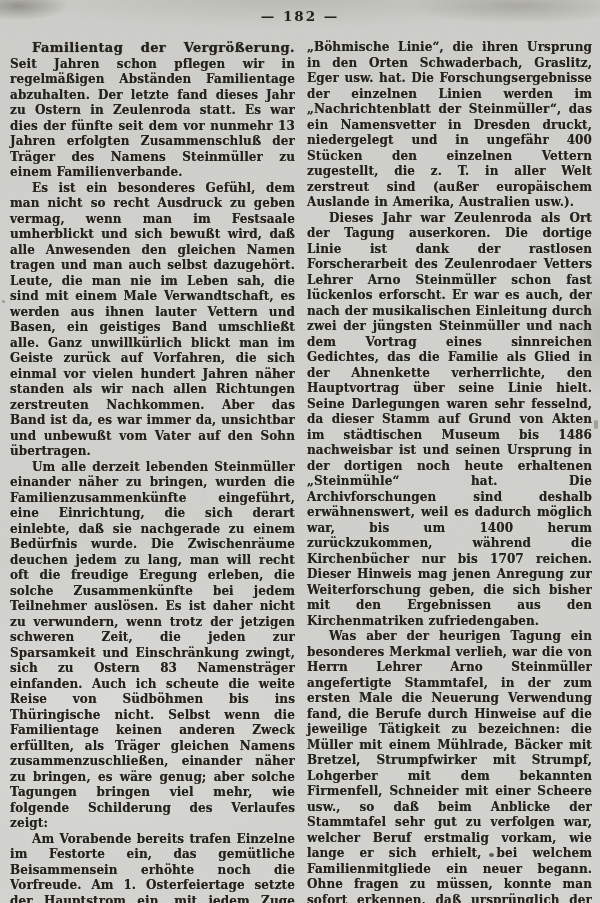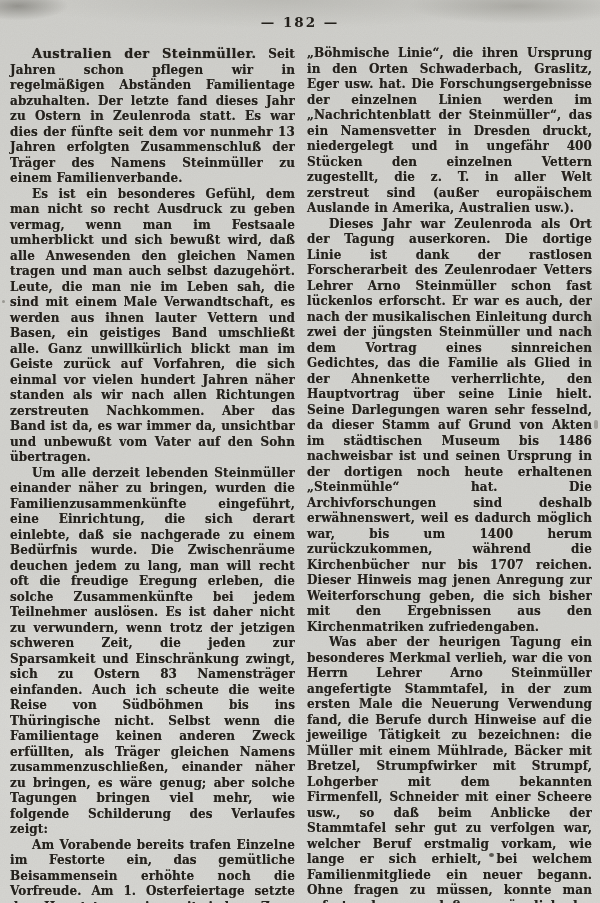--- a/index.html
+++ b/index.html
@@ -16,21 +16,21 @@
       radial-gradient(150px 24px at 520px 6px, rgba(110,108,100,.38), transparent 75%),
       radial-gradient(340px 36px at 280px 0px, rgba(120,118,110,.22), transparent 78%),
       radial-gradient(40px 90px at 599px 330px, rgba(110,108,100,.25), transparent 75%),
       radial-gradient(300px 200px at 120px 700px, rgba(255,255,253,.25), transparent 80%),
       linear-gradient(180deg,#cfcfcb 0%, #d4d4d0 30%, #d2d2ce 70%, #d6d6d2 100%);
   }
   .grain{position:absolute;left:0;top:0;z-index:0;pointer-events:none;opacity:.55;}
   .content{position:relative;z-index:1;}
   .page-number{
     text-align:center;
-    padding-top:14px;
+    padding-top:8px;
     font-size:13.5px;
     font-weight:bold;
     letter-spacing:2px;
     color:#23201b;
   }
   .columns{
     display:flex;
     gap:12px;
     padding:16px 8px 0 10px;
   }
@@ -77,21 +77,21 @@
   <div class="speck" id="speck-2"></div>
   <div class="speck" id="speck-3"></div>
 
   <div class="content">
 
     <div class="page-number">— 182 —</div>
 
     <div class="columns">
 
       <div class="col">
-        <p class="indent"><span class="lead">Australien der Steinmüller.</span><span> </span><span>Seit Jahren schon pflegen wir in regelmäßigen Abständen Familientage abzuhalten. Der letzte fand dieses Jahr zu Ostern in Zeulenroda statt. Es war dies der fünfte seit dem vor nunmehr 13 Jahren erfolgten Zusammenschluß der Träger des Namens Steinmüller zu einem Familienverbande.</span></p>
+        <p class="indent"><span class="lead">Familientag der Vergrößerung.</span><span> </span><span>Seit Jahren schon pflegen wir in regelmäßigen Abständen Familientage abzuhalten. Der letzte fand dieses Jahr zu Ostern in Zeulenroda statt. Es war dies der fünfte seit dem vor nunmehr 13 Jahren erfolgten Zusammenschluß der Träger des Namens Steinmüller zu einem Familienverbande.</span></p>
         <p class="indent">Es ist ein besonderes Gefühl, dem man nicht so recht Ausdruck zu geben vermag, wenn man im Festsaale umherblickt und sich bewußt wird, daß alle Anwesenden den gleichen Namen tragen und man auch selbst dazugehört. Leute, die man nie im Leben sah, die sind mit einem Male Verwandtschaft, es werden aus ihnen lauter Vettern und Basen, ein geistiges Band umschließt alle. Ganz unwillkürlich blickt man im Geiste zurück auf Vorfahren, die sich einmal vor vielen hundert Jahren näher standen als wir nach allen Richtungen zerstreuten Nachkommen. Aber das Band ist da, es war immer da, unsichtbar und unbewußt vom Vater auf den Sohn übertragen.</p>
         <p class="indent">Um alle derzeit lebenden Steinmüller einander näher zu bringen, wurden die Familienzusammenkünfte eingeführt, eine Einrichtung, die sich derart einlebte, daß sie nachgerade zu einem Bedürfnis wurde. Die Zwischenräume deuchen jedem zu lang, man will recht oft die freudige Eregung erleben, die solche Zusammenkünfte bei jedem Teilnehmer auslösen. Es ist daher nicht zu verwundern, wenn trotz der jetzigen schweren Zeit, die jeden zur Sparsamkeit und Einschränkung zwingt, sich zu Ostern 83 Namensträger einfanden. Auch ich scheute die weite Reise von Südböhmen bis ins Thüringische nicht. Selbst wenn die Familientage keinen anderen Zweck erfüllten, als Träger gleichen Namens zusammenzuschließen, einander näher zu bringen, es wäre genug; aber solche Tagungen bringen viel mehr, wie folgende Schilderung des Verlaufes zeigt:</p>
         <p class="indent">Am Vorabende bereits trafen Einzelne im Festorte ein, das gemütliche Beisammensein erhöhte noch die Vorfreude. Am 1. Osterfeiertage setzte der Hauptstrom ein, mit jedem Zuge kamen neue Teilnehmer, die am Bahnhofe empfangen wurden. Um 10 Uhr vorm. begann die Haupttagung. Im Festraum waren genau ausgearbeitete Stammtafeln der einzelnen Linien aufgehängt. Wir haben zur Erleichterung der Forschungsarbeiten die Namensvettern in Linien eingeteilt und jeweils nach jenen Orten benannt, von denen aus die Verzweigung erfolgte. So haben wir eine Olsnitzer, Schneeberger, Pausaer, Elsterberger usw. Linie, die alle ihren Bearbeiter haben. Ich selbst bearbeite die sogenannte</p>
       </div>
 
       <div class="col">
         <p>„Böhmische Linie“, die ihren Ursprung in den Orten Schwaderbach, Graslitz, Eger usw. hat. Die Forschungsergebnisse der einzelnen Linien werden im „Nachrichtenblatt der Steinmüller“, das ein Namensvetter in Dresden druckt, niedergelegt und in ungefähr 400 Stücken den einzelnen Vettern zugestellt, die z. T. in aller Welt zerstreut sind (außer europäischem Auslande in Amerika, Australien usw.).</p>
         <p class="indent">Dieses Jahr war Zeulenroda als Ort der Tagung auserkoren. Die dortige Linie ist dank der rastlosen Forscherarbeit des Zeulenrodaer Vetters Lehrer Arno Steinmüller schon fast lückenlos erforscht. Er war es auch, der nach der musikalischen Einleitung durch zwei der jüngsten Steinmüller und nach dem Vortrag eines sinnreichen Gedichtes, das die Familie als Glied in der Ahnenkette verherrlichte, den Hauptvortrag über seine Linie hielt. Seine Darlegungen waren sehr fesselnd, da dieser Stamm auf Grund von Akten im städtischen Museum bis 1486 nachweisbar ist und seinen Ursprung in der dortigen noch heute erhaltenen „Steinmühle“ hat. Die Archivforschungen sind deshalb erwähnenswert, weil es dadurch möglich war, bis um 1400 herum zurückzukommen, während die Kirchenbücher nur bis 1707 reichen. Dieser Hinweis mag jenen Anregung zur Weiterforschung geben, die sich bisher mit den Ergebnissen aus den Kirchenmatriken zufriedengaben.</p>
         <p class="indent">Was aber der heurigen Tagung ein besonderes Merkmal verlieh, war die von Herrn Lehrer Arno Steinmüller angefertigte Stammtafel, in der zum ersten Male die Neuerung Verwendung fand, die Berufe durch Hinweise auf die jeweilige Tätigkeit zu bezeichnen: die Müller mit einem Mühlrade, Bäcker mit Bretzel, Strumpfwirker mit Strumpf, Lohgerber mit dem bekannten Firmenfell, Schneider mit einer Scheere usw., so daß beim Anblicke der Stammtafel sehr gut zu verfolgen war, welcher Beruf erstmalig vorkam, wie lange er sich erhielt, bei welchem Familienmitgliede ein neuer begann. Ohne fragen zu müssen, konnte man sofort erkennen, daß ursprünglich der Müller auf der Steinmühle (daher der Name Steinmüller) seinen Beruf ausübte, daß dann durch Vergrößerung der Familie ein Teil sich anderen Berufen zuwenden mußte, und zwar vorerst der Bäckerei als das Nächstliegende (Mehl aus der Mühle) und dann erst fernerliegenden Berufszweigen. Bis auf den heutigen Tag hat sich dort das Strumpfwirkergewerbe in der Linie erhalten, das Strumpfzeichen zieht sich die ganzen Geschlechterfolgen hindurch. Für den, der Stammtafeln anlegt, ist es nur eine kleine Mehrarbeit, die Berufszeichen beizusetzen, das Ganze aber gewinnt dadurch ungemein. So</p>
       </div>

